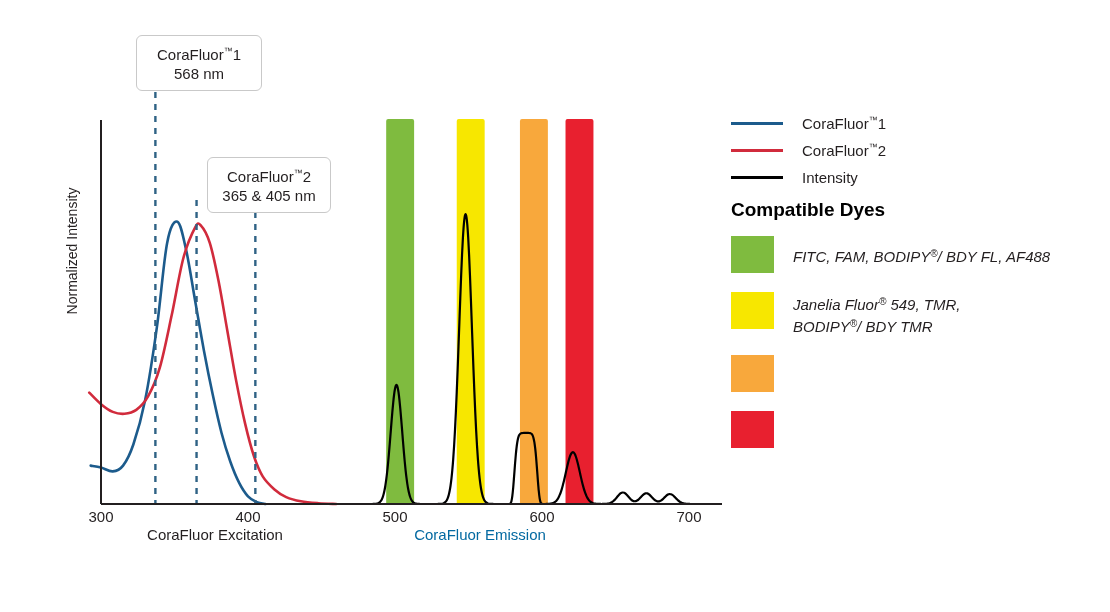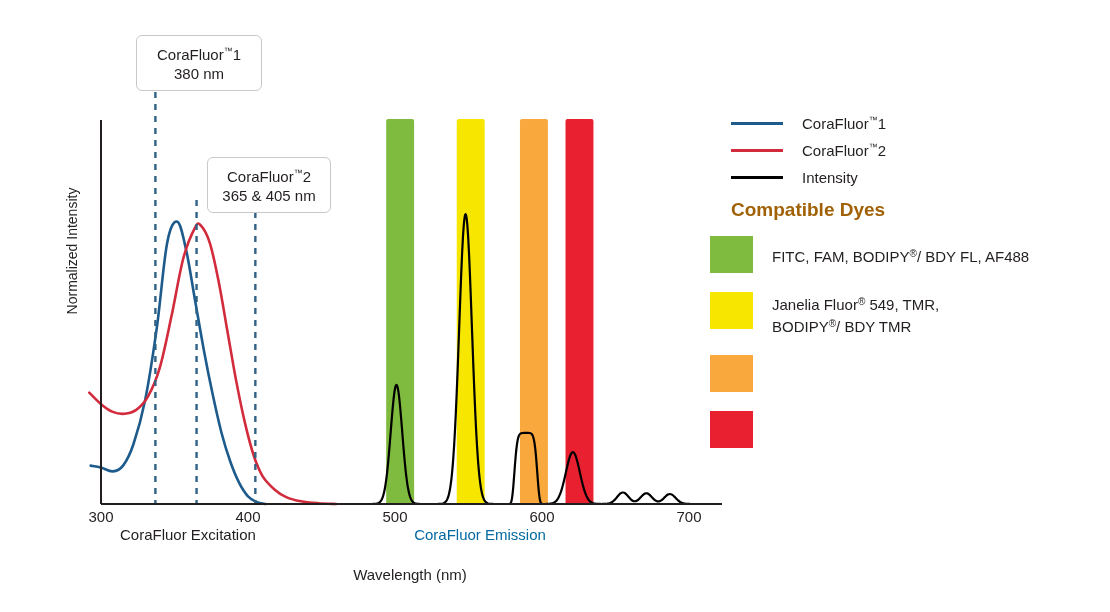--- a/index.html
+++ b/index.html
@@ -63,20 +63,21 @@
     width: 260px;
     text-align: center;
     font-size: 15px;
     color: #231f20;
   }
   #sub-excitation {
     position: absolute;
     left: 120px;
     top: 526px;
     width: 190px;
+    text-align: center;
     font-size: 15px;
     color: #231f20;
   }
   #sub-emission {
     position: absolute;
     left: 385px;
     top: 526px;
     width: 190px;
     text-align: center;
     font-size: 15px;
@@ -107,27 +108,28 @@
     font-size: 15px;
     color: #231f20;
     white-space: nowrap;
   }
   #dyes-heading {
     position: absolute;
     left: 731px;
     top: 199px;
     font-size: 19px;
     font-weight: bold;
-    color: #a16207;
+    color: #000000;
   }
   #dyes-list {
     position: absolute;
-    left: 710px;
+    left: 731px;
     top: 236px;
     width: 375px;
+    font-style: italic;
   }
   .dye-row {
     display: flex;
     align-items: flex-start;
     margin-bottom: 19px;
   }
   .dye-swatch {
     width: 43px;
     height: 37px;
     flex: 0 0 43px;
@@ -162,32 +164,31 @@
       <line x1="101" y1="504" x2="722" y2="504" stroke="#231f20" stroke-width="2"></line>
       <text x="101" y="522" text-anchor="middle" font-family="&quot;Liberation Sans&quot;, sans-serif" font-size="15" fill="#231f20">300</text>
       <text x="248" y="522" text-anchor="middle" font-family="&quot;Liberation Sans&quot;, sans-serif" font-size="15" fill="#231f20">400</text>
       <text x="395" y="522" text-anchor="middle" font-family="&quot;Liberation Sans&quot;, sans-serif" font-size="15" fill="#231f20">500</text>
       <text x="542" y="522" text-anchor="middle" font-family="&quot;Liberation Sans&quot;, sans-serif" font-size="15" fill="#231f20">600</text>
       <text x="689" y="522" text-anchor="middle" font-family="&quot;Liberation Sans&quot;, sans-serif" font-size="15" fill="#231f20">700</text>
     </svg>
 
   <div class="callout" id="callout-cf1">
     <span class="ln"><span>CoraFluor</span><span class="sup-tm">™</span><span>1</span></span>
-    <span class="ln">380 nm</span>
+    <span class="ln">568 nm</span>
   </div>
 
   <div class="callout" id="callout-cf2">
     <span class="ln"><span>CoraFluor</span><span class="sup-tm">™</span><span>2</span></span>
     <span class="ln">365 &amp; 405 nm</span>
   </div>
 
   <div id="ylabel">Normalized Intensity</div>
   <div id="sub-excitation">CoraFluor Excitation</div>
   <div id="sub-emission">CoraFluor Emission</div>
-  <div id="xaxis-title">Wavelength (nm)</div>
 
   <div id="legend">
       <div class="legend-row">
         <span class="legend-swatch-line" style="border-top-color: rgb(28, 91, 140);"></span>
         <span class="legend-label"><span>CoraFluor</span><span class="sup-tm">™</span><span>1</span></span>
       </div>
       <div class="legend-row">
         <span class="legend-swatch-line" style="border-top-color: rgb(209, 43, 60);"></span>
         <span class="legend-label"><span>CoraFluor</span><span class="sup-tm">™</span><span>2</span></span>
       </div>

